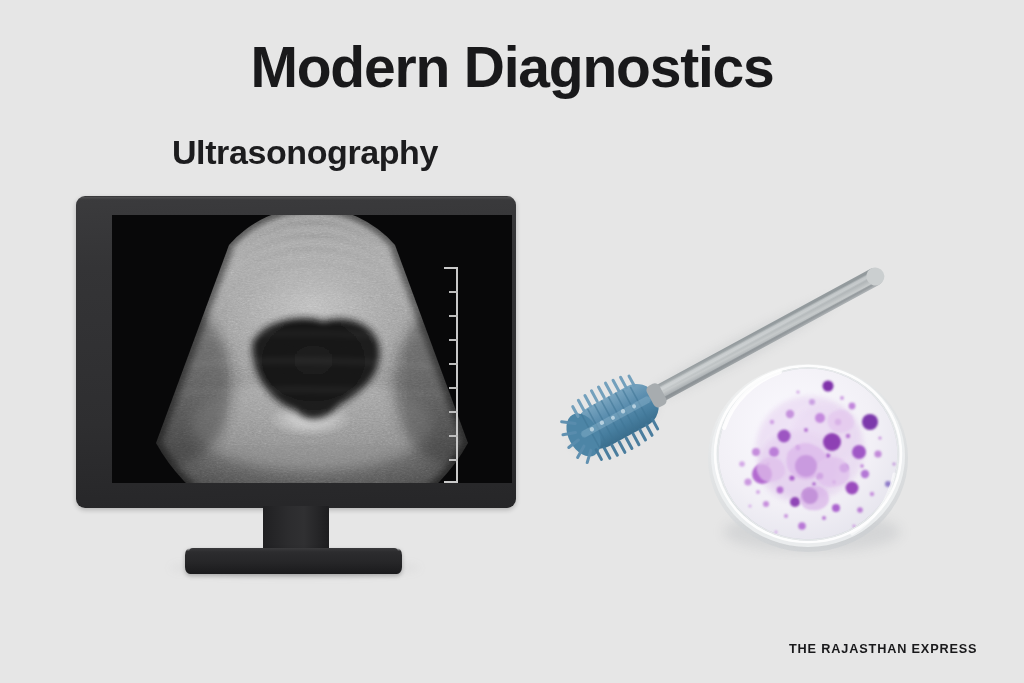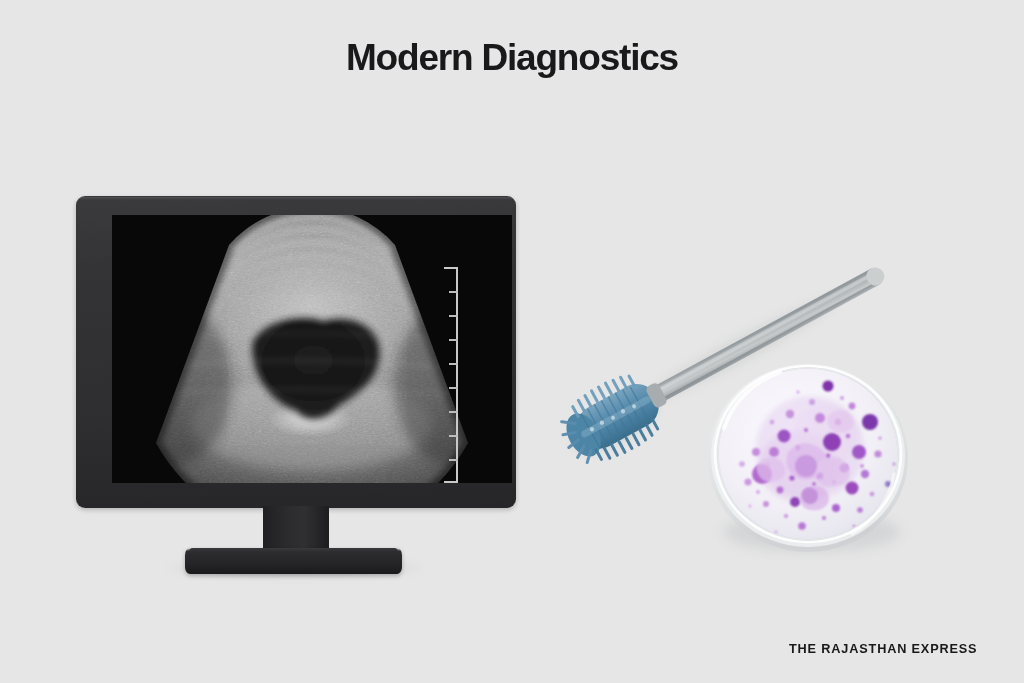--- a/index.html
+++ b/index.html
@@ -7,21 +7,21 @@
     width:1024px;height:683px;overflow:hidden;
     background:#e6e6e6;
     font-family:"Liberation Sans","DejaVu Sans",sans-serif;
     position:relative;
   }
   .stage{position:absolute;inset:0;}
 
   
   #page-title{
     position:absolute;top:39px;left:0;width:1024px;text-align:center;
-    font-size:37px;font-weight:bold;color:#19191b;letter-spacing:-1.2px;
+    font-size:57px;font-weight:bold;color:#19191b;letter-spacing:-1.2px;
     line-height:1.0;
   }
   .sub-label{
     position:absolute;top:135px;
     font-size:34px;font-weight:bold;color:#1c1c1e;letter-spacing:-0.4px;
     line-height:1.0;text-align:center;
   }
   #label-ultrasound{left:105px;width:400px;}
   #label-cytobrush{left:581px;width:300px;}
 
@@ -87,20 +87,21 @@
   #petri{position:absolute;left:702px;top:356px;width:216px;height:204px;}
   .petri-svg{position:absolute;left:0;top:0;}
 </style>
 </head>
 <body>
 
 <div class="stage">
 
   <div id="page-title">Modern Diagnostics</div>
 
+  <div class="sub-label" id="label-ultrasound">Ultrasonography</div>
 
   <div id="monitor">
     <div class="mon-shadow"></div>
     <div class="mon-bezel">
       <div class="mon-screen">
 
         <svg class="us-svg" width="400" height="268" viewBox="0 0 400 268">
           <defs>
 
             <clipPath id="sectorClip">

